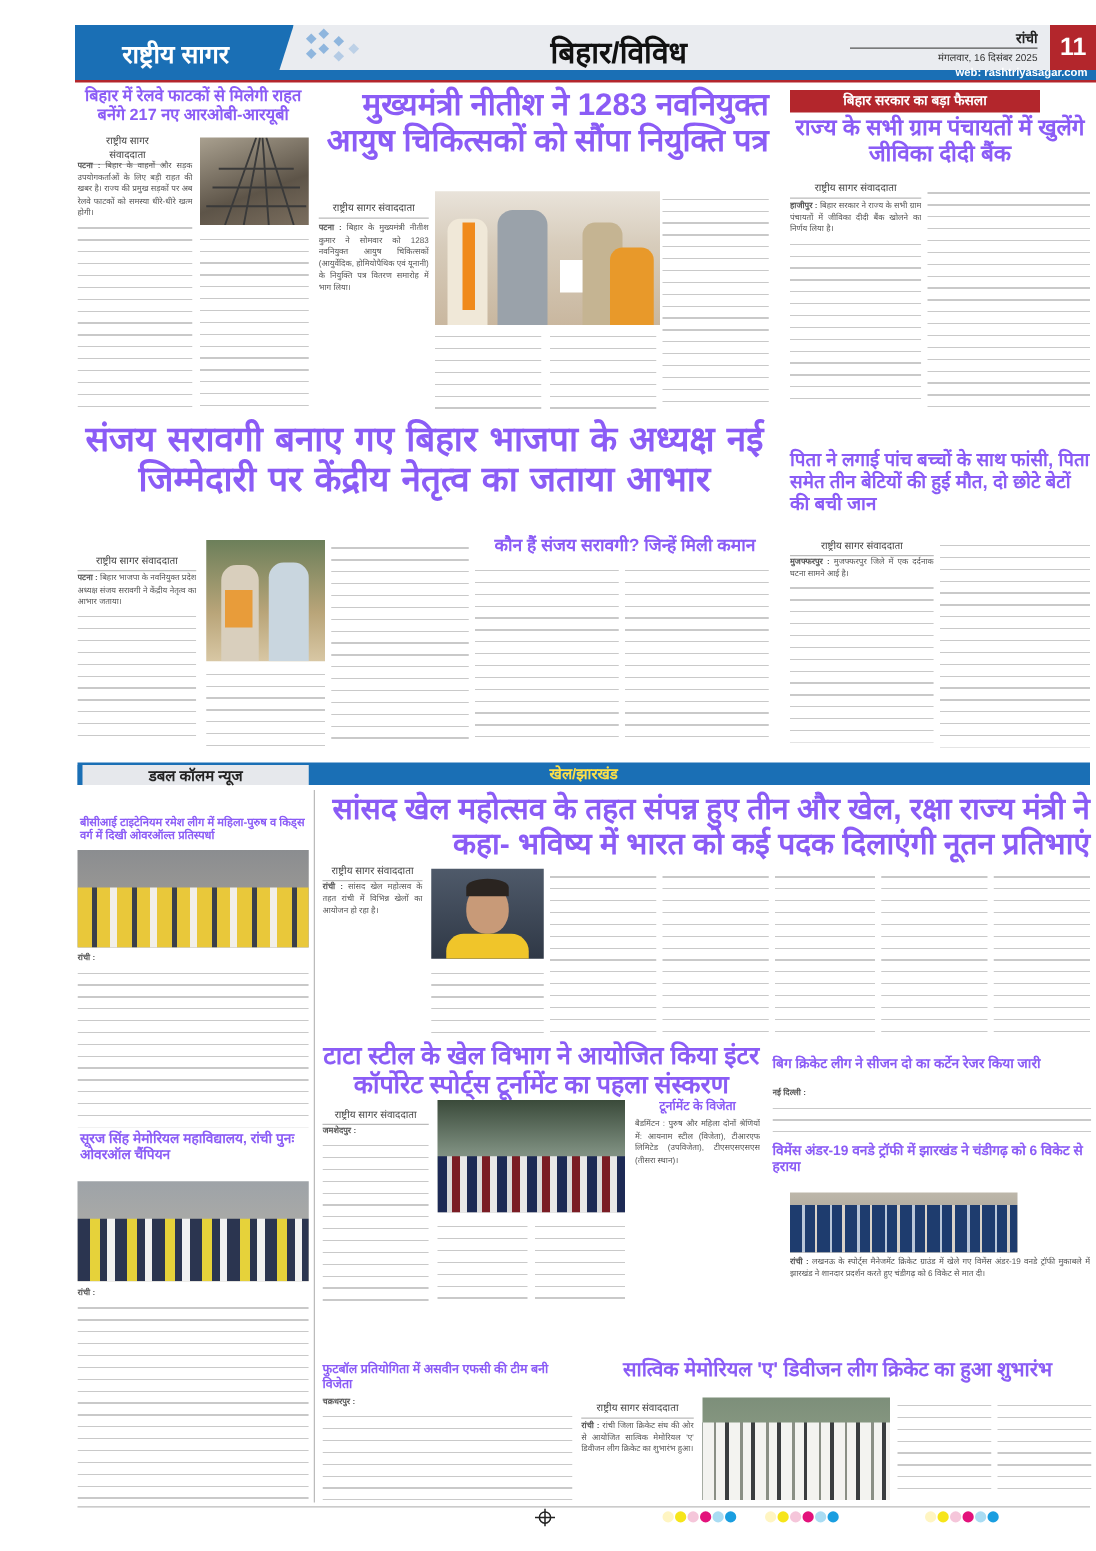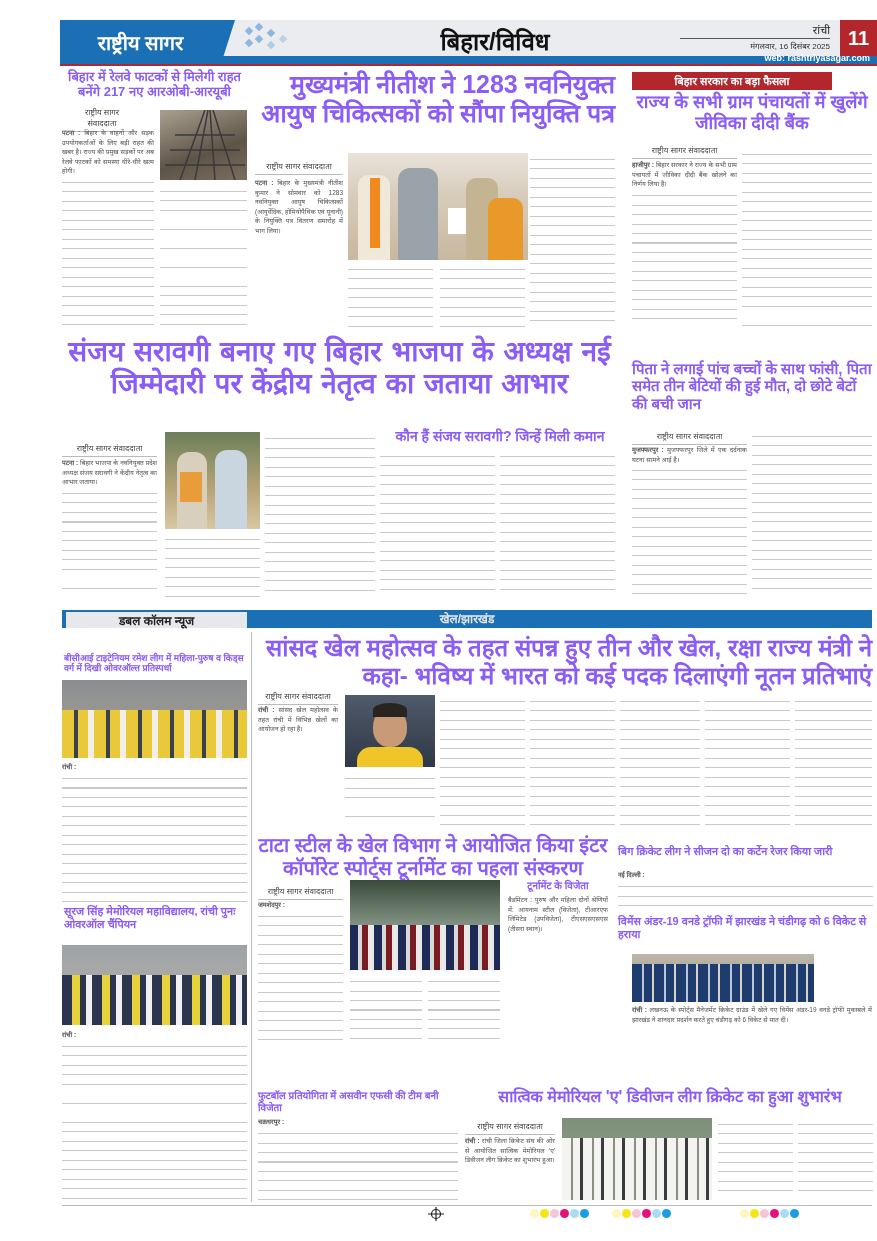--- a/index.html
+++ b/index.html
@@ -4,31 +4,31 @@
 <style>
 *{box-sizing:border-box;margin:0;padding:0}
 html,body{width:877px;height:1241px;background:#fff;overflow:hidden}
 body{font-family:"Liberation Sans","DejaVu Sans",sans-serif;color:#222;position:relative}
 .abs{position:absolute}
 .masthead{left:60px;top:20px;width:817px;height:44px;background:#eaecf0}
 .mast-logo{left:0;top:0;width:175px;height:44px;background:#1a6fb5;clip-path:polygon(0 0,100% 0,92% 100%,0 100%);color:#fff;font-weight:bold;font-size:20px;display:flex;align-items:center;justify-content:center;padding-right:14px}
 .mast-dots{left:180px;top:4px;width:60px;height:30px}
 .mast-dots span{position:absolute;width:6px;height:6px;background:#8fb6de;transform:rotate(45deg)}
 .mast-section{left:250px;top:4px;width:370px;text-align:center;font-size:24px;font-weight:bold;color:#111}
-.mast-city{left:640px;top:2px;width:130px;text-align:right;font-size:11px;font-weight:normal;color:#222}
+.mast-city{left:640px;top:2px;width:130px;text-align:right;font-size:11px;font-weight:bold;color:#222}
 .mast-date{left:620px;top:18px;width:150px;text-align:right;font-size:8px;color:#333;border-top:1px solid #555;padding-top:1px}
 .mast-page{left:780px;top:0;width:37px;height:36px;background:#b3262c;color:#fff;font-weight:bold;font-size:20px;display:flex;align-items:center;justify-content:center}
 .mast-bar{left:0;top:36px;width:817px;height:8px;background:#1a6fb5}
 .mast-web{left:640px;top:33px;width:170px;text-align:right;font-size:9px;color:#fff;font-weight:bold}
 .hl{font-weight:bold;color:#8b5cf6;line-height:1.15}
 .byline{font-size:8px;color:#444;border-bottom:1px solid #bbb;padding-bottom:3px}
 .txt{font-size:6.5px;color:#555;line-height:9.5px;text-align:justify;overflow:hidden}
 .photo{background:#8a8f96;overflow:hidden}
 .redbar{background:#b3262c;color:#fff;font-weight:bold;text-align:center}
-.bluebar{background:#1a6fb5;color:#e5e5e5;font-weight:bold;text-align:center}
+.bluebar{background:#1a6fb5;color:#fde047;font-weight:bold;text-align:center}
 .dcol-head{background:#e6e8ec;border-left:4px solid #1a6fb5;text-align:center;font-weight:bold;font-size:12px;color:#222}
 .sep{background:#bbb}
 .dot{position:absolute;width:9px;height:9px;border-radius:50%}
 .lines{background:repeating-linear-gradient(#fff 0 6px,#c9c9c9 6px 7px,#fff 7px 9.5px)}
 </style>
 </head>
 <body>
 
 <div class="abs masthead">
   <div class="abs mast-logo">राष्ट्रीय सागर</div>

